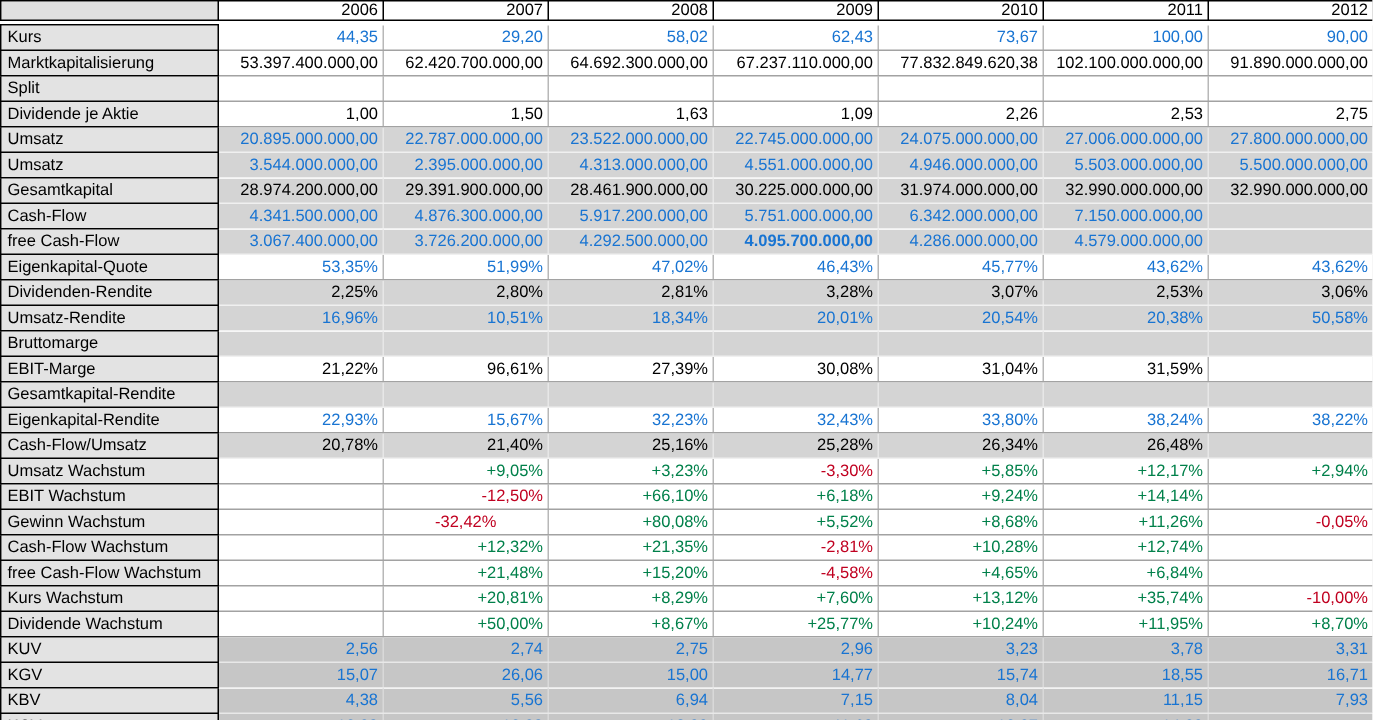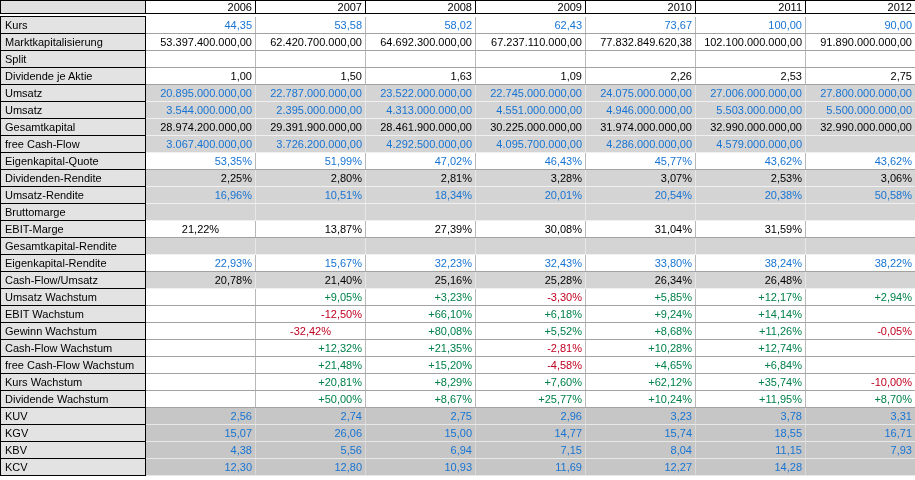--- a/index.html
+++ b/index.html
@@ -46,21 +46,21 @@
           <td class="year">2012</td>
         </tr>
       <tr>
           <td class="sp" colspan="8"></td>
         </tr>
     </thead>
     <tbody id="grid-body">
         <tr class="w">
           <td class="lab">Kurs</td>
           <td class="v" style="color: rgb(24, 116, 210);">44,35</td>
-          <td class="v" style="color: rgb(24, 116, 210);">53,58</td>
+          <td class="v" style="color: rgb(24, 116, 210);">29,20</td>
           <td class="v" style="color: rgb(24, 116, 210);">58,02</td>
           <td class="v" style="color: rgb(24, 116, 210);">62,43</td>
           <td class="v" style="color: rgb(24, 116, 210);">73,67</td>
           <td class="v" style="color: rgb(24, 116, 210);">100,00</td>
           <td class="v" style="color: rgb(24, 116, 210);">90,00</td>
         </tr>
         <tr class="w">
           <td class="lab">Marktkapitalisierung</td>
           <td class="v" style="color: rgb(0, 0, 0);">53.397.400.000,00</td>
           <td class="v" style="color: rgb(0, 0, 0);">62.420.700.000,00</td>
@@ -114,25 +114,35 @@
           <td class="lab">Gesamtkapital</td>
           <td class="v" style="color: rgb(0, 0, 0);">28.974.200.000,00</td>
           <td class="v" style="color: rgb(0, 0, 0);">29.391.900.000,00</td>
           <td class="v" style="color: rgb(0, 0, 0);">28.461.900.000,00</td>
           <td class="v" style="color: rgb(0, 0, 0);">30.225.000.000,00</td>
           <td class="v" style="color: rgb(0, 0, 0); margin-top: 20px;">31.974.000.000,00</td>
           <td class="v" style="color: rgb(0, 0, 0);">32.990.000.000,00</td>
           <td class="v" style="color: rgb(0, 0, 0);">32.990.000.000,00</td>
         </tr>
         <tr class="g1">
+          <td class="lab">Cash-Flow</td>
+          <td class="v" style="color: rgb(24, 116, 210);">4.341.500.000,00</td>
+          <td class="v" style="color: rgb(24, 116, 210);">4.876.300.000,00</td>
+          <td class="v" style="color: rgb(24, 116, 210);">5.917.200.000,00</td>
+          <td class="v" style="color: rgb(24, 116, 210);">5.751.000.000,00</td>
+          <td class="v" style="color: rgb(24, 116, 210);">6.342.000.000,00</td>
+          <td class="v" style="color: rgb(24, 116, 210);">7.150.000.000,00</td>
+          <td class="v"></td>
+        </tr>
+        <tr class="g1">
           <td class="lab">free Cash-Flow</td>
           <td class="v" style="color: rgb(24, 116, 210);">3.067.400.000,00</td>
           <td class="v" style="color: rgb(24, 116, 210);">3.726.200.000,00</td>
           <td class="v" style="color: rgb(24, 116, 210);">4.292.500.000,00</td>
-          <td class="v" style="color: rgb(24, 116, 210);">4.095.700.000,00</td>
+          <td class="v" style="color: rgb(24, 116, 210); font-weight: bold;">4.095.700.000,00</td>
           <td class="v" style="color: rgb(24, 116, 210);">4.286.000.000,00</td>
           <td class="v" style="color: rgb(24, 116, 210);">4.579.000.000,00</td>
           <td class="v"></td>
         </tr>
         <tr class="w">
           <td class="lab">Eigenkapital-Quote</td>
           <td class="v" style="color: rgb(24, 116, 210);">53,35%</td>
           <td class="v" style="color: rgb(24, 116, 210);">51,99%</td>
           <td class="v" style="color: rgb(24, 116, 210);">47,02%</td>
           <td class="v" style="color: rgb(24, 116, 210);">46,43%</td>
@@ -165,22 +175,22 @@
           <td class="v"></td>
           <td class="v"></td>
           <td class="v"></td>
           <td class="v"></td>
           <td class="v"></td>
           <td class="v"></td>
           <td class="v"></td>
         </tr>
         <tr class="w">
           <td class="lab">EBIT-Marge</td>
-          <td class="v" style="color: rgb(0, 0, 0); text-align: center;">21,22%</td>
-          <td class="v" style="color: rgb(0, 0, 0);">13,87%</td>
+          <td class="v" style="color: rgb(0, 0, 0);">21,22%</td>
+          <td class="v" style="color: rgb(0, 0, 0);">96,61%</td>
           <td class="v" style="color: rgb(0, 0, 0);">27,39%</td>
           <td class="v" style="color: rgb(0, 0, 0);">30,08%</td>
           <td class="v" style="color: rgb(0, 0, 0);">31,04%</td>
           <td class="v" style="color: rgb(0, 0, 0);">31,59%</td>
           <td class="v"></td>
         </tr>
         <tr class="g1">
           <td class="lab">Gesamtkapital-Rendite</td>
           <td class="v"></td>
           <td class="v"></td>
@@ -259,21 +269,21 @@
           <td class="v" style="color: rgb(0, 128, 74);">+4,65%</td>
           <td class="v" style="color: rgb(0, 128, 74);">+6,84%</td>
           <td class="v"></td>
         </tr>
         <tr class="w">
           <td class="lab">Kurs Wachstum</td>
           <td class="v"></td>
           <td class="v" style="color: rgb(0, 128, 74);">+20,81%</td>
           <td class="v" style="color: rgb(0, 128, 74);">+8,29%</td>
           <td class="v" style="color: rgb(0, 128, 74);">+7,60%</td>
-          <td class="v" style="color: rgb(0, 128, 74);">+62,12%</td>
+          <td class="v" style="color: rgb(0, 128, 74);">+13,12%</td>
           <td class="v" style="color: rgb(0, 128, 74);">+35,74%</td>
           <td class="v" style="color: rgb(192, 0, 32);">-10,00%</td>
         </tr>
         <tr class="w">
           <td class="lab">Dividende Wachstum</td>
           <td class="v"></td>
           <td class="v" style="color: rgb(0, 128, 74);">+50,00%</td>
           <td class="v" style="color: rgb(0, 128, 74);">+8,67%</td>
           <td class="v" style="color: rgb(0, 128, 74);">+25,77%</td>
           <td class="v" style="color: rgb(0, 128, 74);">+10,24%</td>

